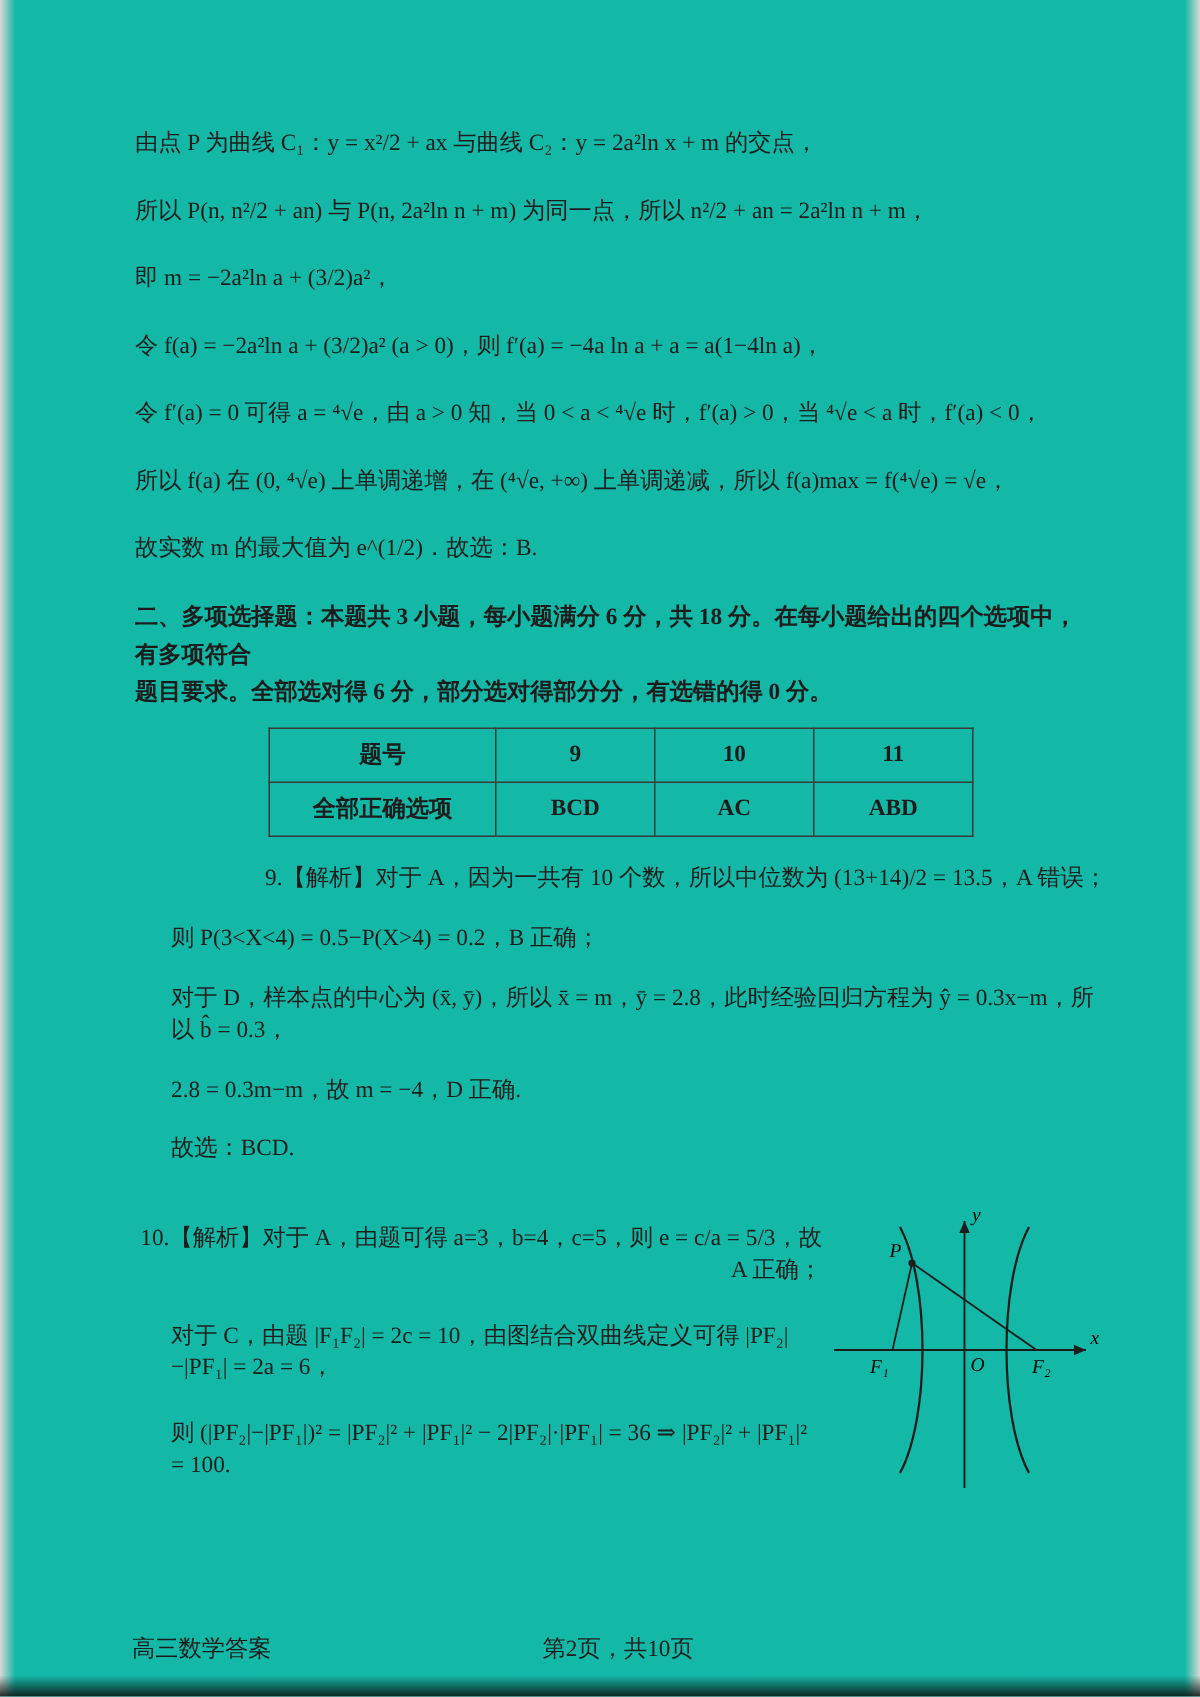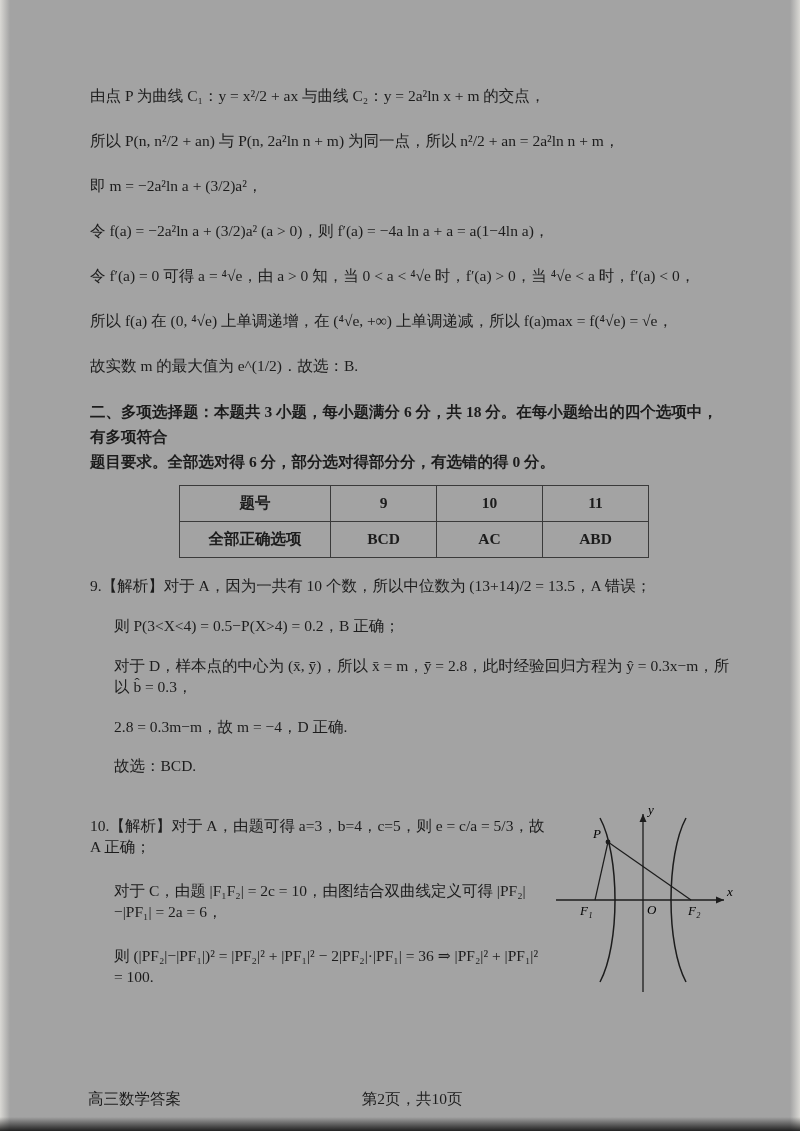--- a/index.html
+++ b/index.html
@@ -1,38 +1,38 @@
 <!DOCTYPE html>
 <html><head>
 <meta charset="utf-8">
 <style>
   html,body{margin:0;padding:0;background:#888;}
   .page{
     position:relative;
     width:800px;height:1131px;
     margin:0 auto;
-    background:#a3a3a3;
+    background:#14b8a6;
     font-family:"Liberation Serif","DejaVu Serif",serif;
     color:#1c1c1c;
     overflow:hidden;
   }
   .scan-edge{position:absolute;top:0;bottom:0;width:10px;background:linear-gradient(to right,#d9d8d4,rgba(252,252,250,0));}
   .scan-edge.right{right:0;background:linear-gradient(to left,#d9d8d4,rgba(252,252,250,0));}
   .scan-bottom{position:absolute;left:0;right:0;bottom:0;height:14px;background:linear-gradient(to bottom,rgba(0,0,0,0),rgba(10,10,10,.85));}
   .content{position:absolute;left:90px;right:62px;top:86px;}
   .math-line{font-size:15.5px;line-height:1.35;margin:0 0 21px 0;white-space:normal;}
   .sol8 .math-line{margin-bottom:24px;}
   .sec-header{font-weight:bold;font-size:15.5px;line-height:1.6;margin:4px 16px 10px 0;}
   .sec-header p{margin:0;}
   table.ans{border-collapse:collapse;margin:8px auto 18px auto;font-size:15.5px;border-radius:17px;}
   table.ans td{border:1.5px solid #3a3a3a;text-align:center;padding:7px 0;font-weight:bold;}
   table.ans td.c0{width:150px;}
   table.ans td.c{width:105px;}
   .q9 .math-line{margin-bottom:19px;}
-  .q9 .first, .q10 .first{margin-left:-24px;}
+  .q9 .first, .q10 .first{margin-left:-24px;text-align:right;}
   .indent{padding-left:24px;}
   .q10{display:flex;}
   .q10-text{flex:1;}
   .q10 .math-line{margin-bottom:23px;margin-top:20px;}
   .q10-figure{width:190px;padding-top:4px;}
   .fig-label{font-size:13px;font-style:italic;font-family:"Liberation Serif",serif;}
   .footer{position:absolute;left:0;right:0;bottom:42px;font-size:15.5px;}
   .footer .left{position:absolute;left:88px;}
   .footer .center{position:absolute;left:50%;transform:translateX(-38%);}
 </style>

